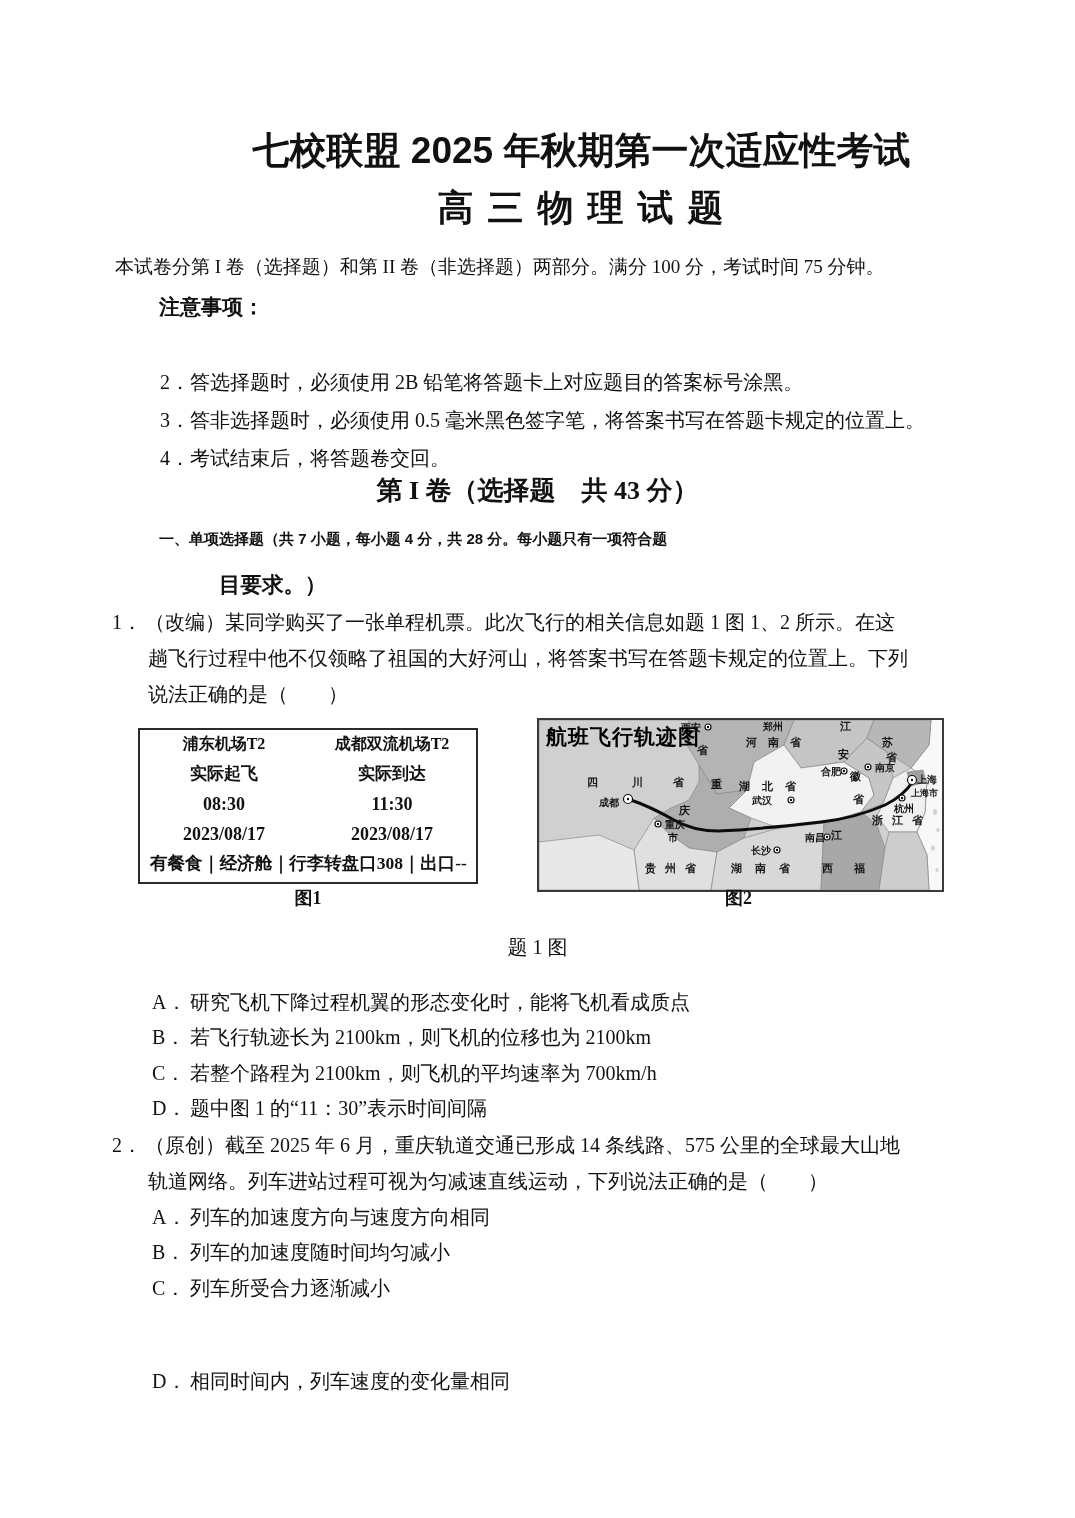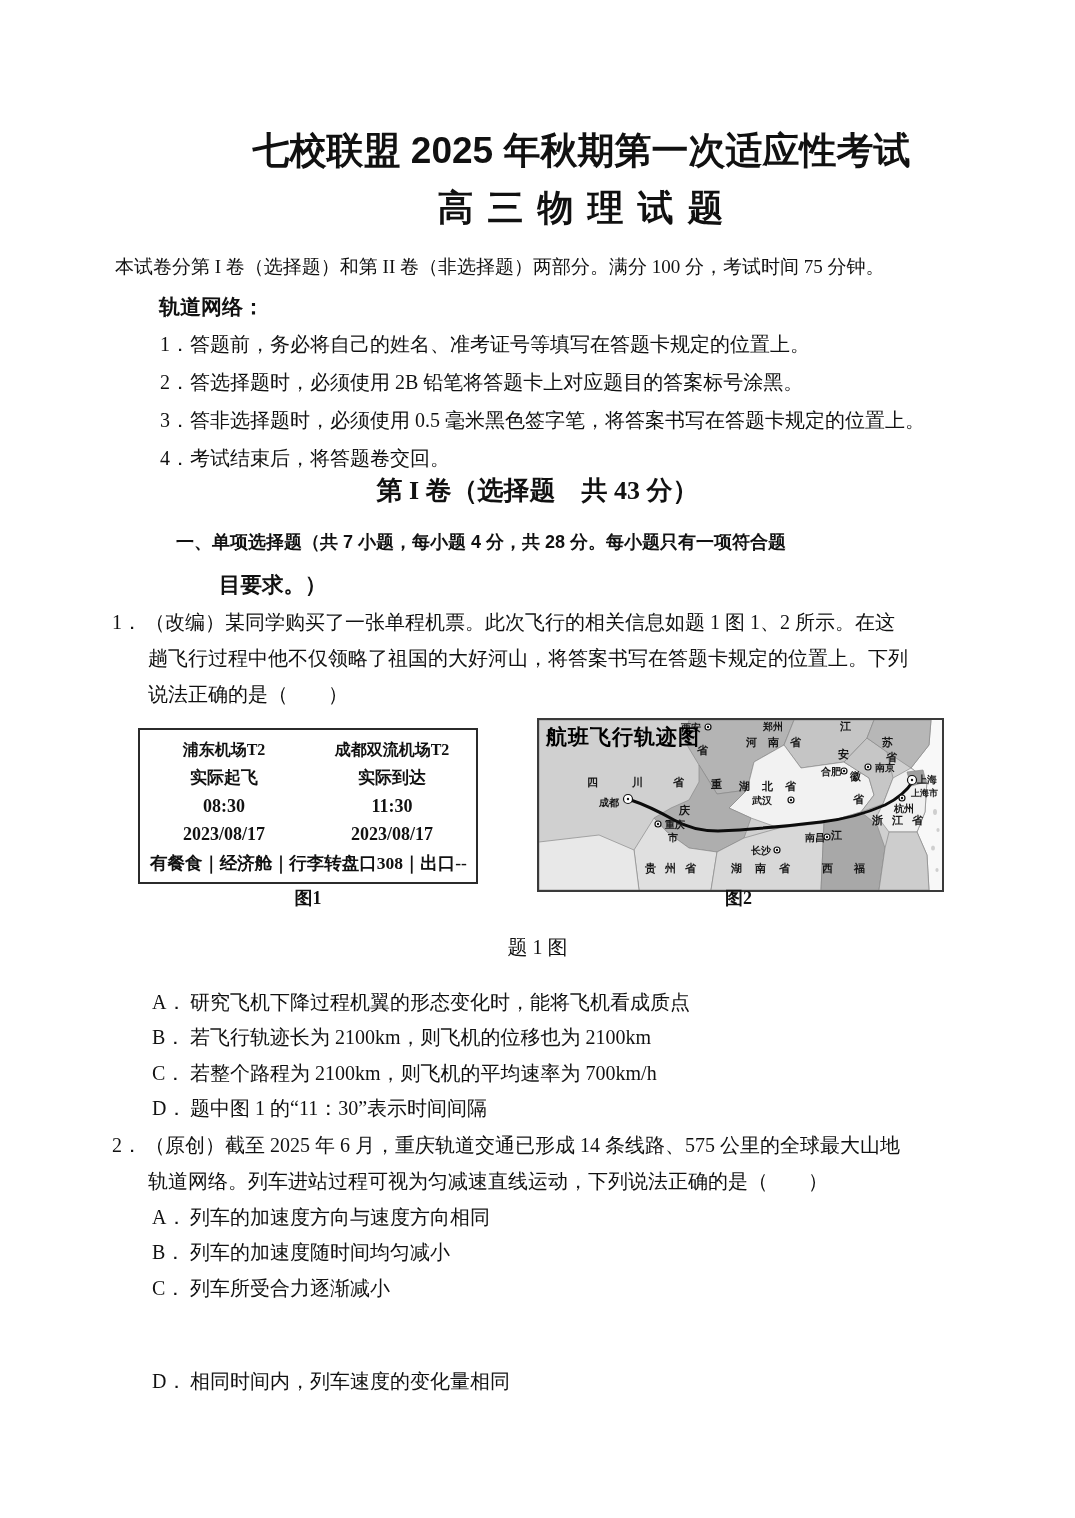--- a/index.html
+++ b/index.html
@@ -15,41 +15,41 @@
   .abs{position:absolute;}
   .center{text-align:center;}
   .sans{font-family:"Liberation Sans","DejaVu Sans",sans-serif;padding-left:44px;}
   .page-title{left:0;top:126px;width:1075px;font-size:37px;font-weight:bold;}
   .page-subtitle{left:0;top:184px;width:1075px;font-size:36px;font-weight:bold;letter-spacing:2px;}
   .intro{left:115px;top:254px;width:855px;font-size:19px;white-space:nowrap;}
   .notice-heading{left:115px;top:293px;font-size:21px;font-weight:bold;}
   .notice-item{left:160px;width:810px;font-size:20px;white-space:nowrap;}
   .n1{top:331px;} .n2{top:369px;} .n3{top:407px;} .n4{top:445px;}
   .part-heading{left:0;top:473px;width:1075px;font-size:26px;font-weight:bold;}
-  .sec-head1{left:132px;top:530px;font-size:18px;font-weight:bold;}
+  .sec-head1{left:115px;top:530px;font-size:15px;font-weight:bold;}
   .sec-head2{left:175px;top:570px;font-size:21.5px;font-weight:bold;}
   .qline{font-size:20px;white-space:nowrap;}
   .q1l1{left:112px;top:609px;}
   .q1l2{left:148px;top:645px;}
   .q1l3{left:148px;top:681px;}
   .q2l1{left:112px;top:1132px;}
   .q2l2{left:148px;top:1168px;}
   .qnum{display:inline-block;min-width:33px;}
   .opt{left:152px;font-size:20px;white-space:nowrap;}
   .opt .opt-label{display:inline-block;min-width:38px;}
   .o1a{top:989px;} .o1b{top:1024px;} .o1c{top:1060px;} .o1d{top:1095px;}
   .o2a{top:1204px;} .o2b{top:1239px;} .o2c{top:1275px;} .o2d{top:1368px;}
 
   
   .ticket{
     left:138px;top:728px;width:340px;height:156px;
     border:2px solid #2b2b2b;box-sizing:border-box;
     font-weight:bold;
   }
-  .t-cols{display:flex;height:118px;padding-top:6px;box-sizing:border-box;}
+  .t-cols{display:flex;height:118px;box-sizing:border-box;}
   .t-col{width:50%;display:flex;flex-direction:column;justify-content:space-between;text-align:center;}
   .t-col span{display:block;line-height:27px;}
   .t-airport{font-size:16px;}
   .t-status{font-size:17px;}
   .t-time,.t-date{font-size:18px;}
   .t-footer{font-size:17.5px;padding-left:10px;line-height:30px;white-space:nowrap;}
   .fig-caption{font-size:18px;font-weight:bold;}
   .cap1{left:138px;top:886px;width:340px;}
   .cap2{left:537px;top:886px;width:403px;}
   .q1-figure-caption{left:0;top:934px;width:1075px;font-size:20px;}
@@ -75,22 +75,21 @@
 </style>
 </head>
 <body>
 
 <div class="page">
 
   <div class="abs center sans page-title">七校联盟 2025 年秋期第一次适应性考试</div>
   <div class="abs center sans page-subtitle">高 三 物 理 试 题</div>
   <div class="abs intro">本试卷分第 I 卷（选择题）和第 II 卷（非选择题）两部分。满分 100 分，考试时间 75 分钟。</div>
 
-  <div class="abs sans notice-heading">轨道网络：</div>
-  <div class="abs notice-item n1">1．答题前，务必将自己的姓名、准考证号等填写在答题卡规定的位置上。</div>
+  <div class="abs sans notice-heading">注意事项：</div>
   <div class="abs notice-item n2">2．答选择题时，必须使用 2B 铅笔将答题卡上对应题目的答案标号涂黑。</div>
   <div class="abs notice-item n3">3．答非选择题时，必须使用 0.5 毫米黑色签字笔，将答案书写在答题卡规定的位置上。</div>
   <div class="abs notice-item n4">4．考试结束后，将答题卷交回。</div>
 
   <div class="abs center part-heading">第 I 卷（选择题　共 43 分）</div>
   <div class="abs sans sec-head1">一、单项选择题（共 7 小题，每小题 4 分，共 28 分。每小题只有一项符合题</div>
   <div class="abs sans sec-head2">目要求。）</div>
 
   <div class="abs qline q1l1"><span class="qnum">1．</span><span>（改编）某同学购买了一张单程机票。此次飞行的相关信息如题 1 图 1、2 所示。在这</span></div>
   <div class="abs qline q1l2">趟飞行过程中他不仅领略了祖国的大好河山，将答案书写在答题卡规定的位置上。下列</div>

